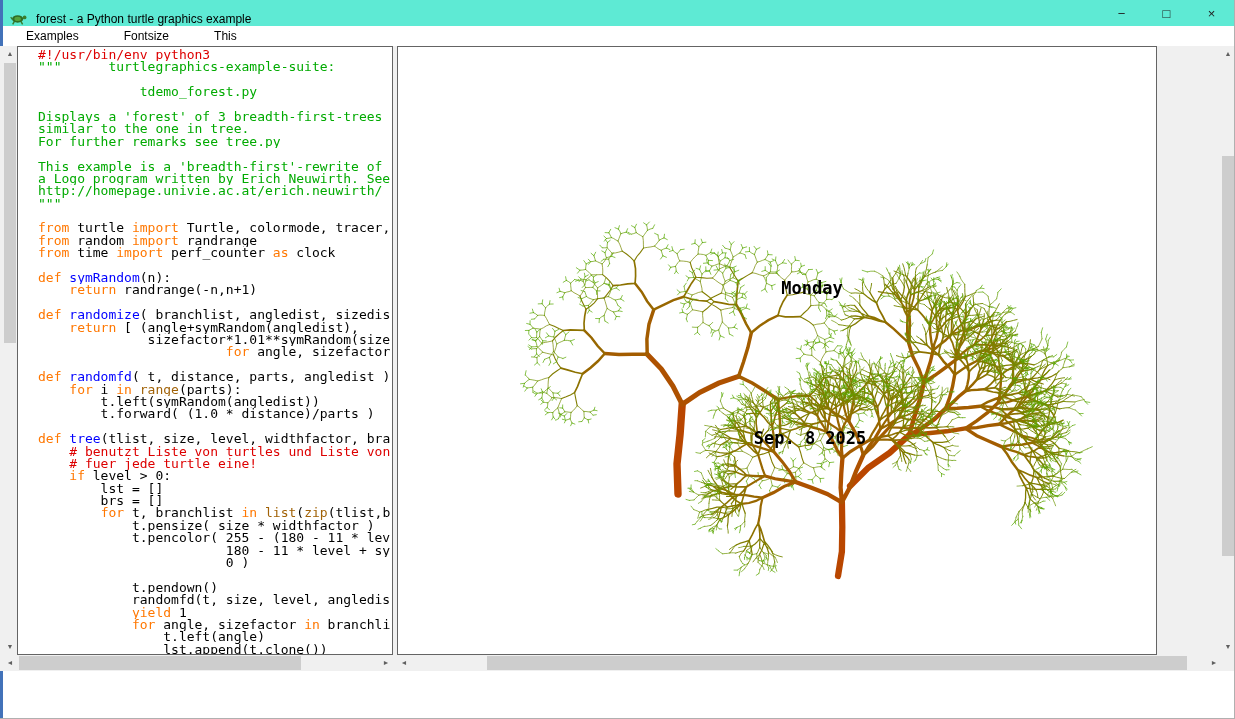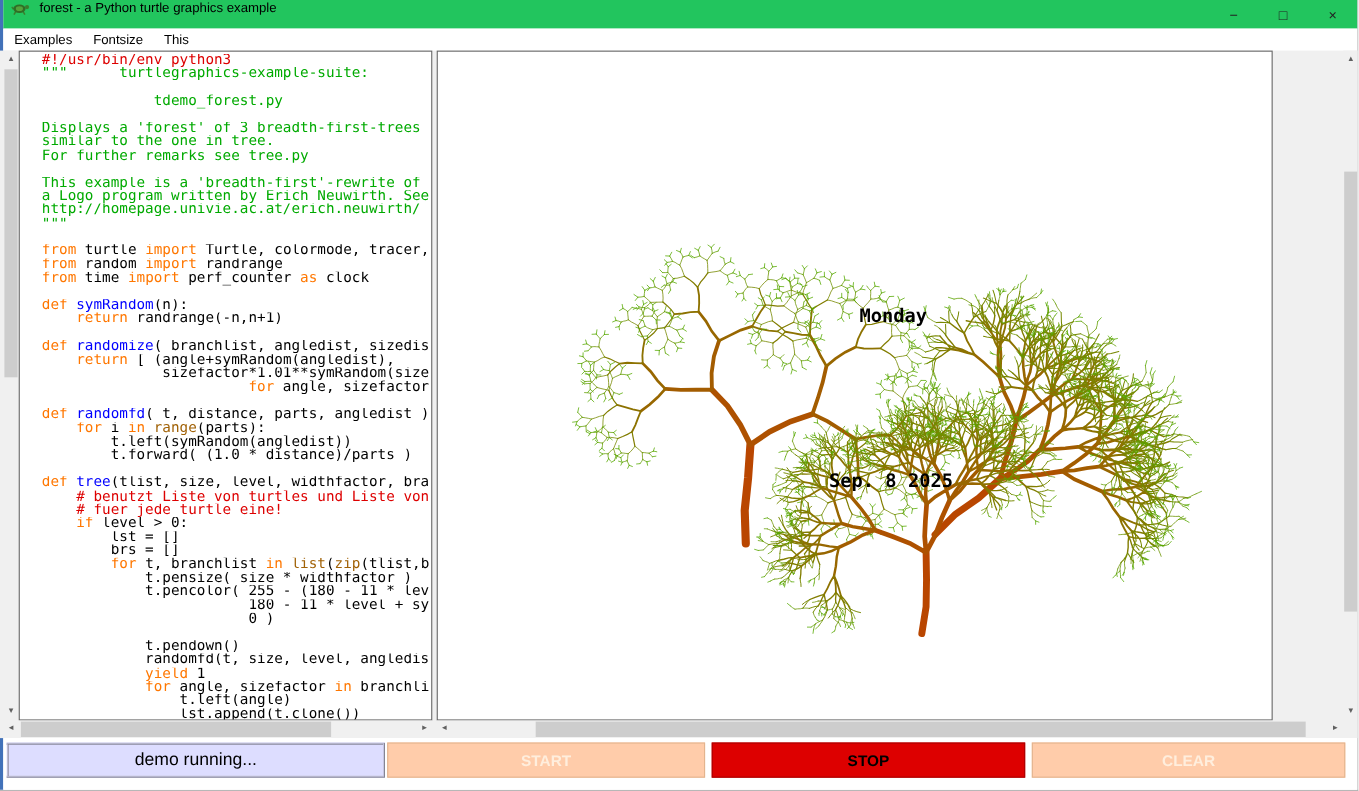--- a/index.html
+++ b/index.html
@@ -2,33 +2,33 @@
 <html><head>
 <meta charset="utf-8">
 <style>
   * { margin:0; padding:0; box-sizing:border-box; }
   html,body { background:#ffffff; font-family:"Liberation Sans", sans-serif; }
   .window { position:relative; width:1235px; height:719px; background:#ffffff; overflow:hidden;
             border-right:1px solid #b0b0b0; border-bottom:1px solid #b0b0b0; }
   .left-accent { position:absolute; left:0; top:0; width:3px; height:719px; background:#4272b9; }
 
   
-  .titlebar { position:absolute; left:3px; top:0; right:0; height:26px; background:#22c55e;
-              display:flex; align-items:flex-start; }
+  .titlebar { position:absolute; left:3px; top:0; right:0; height:26px; background:#5eead4;
+              display:flex; align-items:flex-end; }
   .turtle-icon { width:18px; height:15px; margin-left:7px; flex:0 0 auto; }
   .title-text { font-size:12px; color:#000; margin-left:8px; white-space:nowrap; }
   .win-controls { margin-left:auto; display:flex; height:26px; }
   .win-btn { width:45px; height:26px; display:flex; align-items:center; justify-content:center;
              font-size:13px; color:#222; cursor:default; }
   .win-btn span { line-height:1; }
 
   
   .menubar { position:absolute; left:3px; top:26px; right:0; height:20px; background:#fff;
              display:flex; align-items:center; font-size:12px; color:#000; }
-  .menu-item { padding:2px 9px; margin-left:1px; cursor:default; }
+  .menu-item { padding:2px 22px; margin-left:1px; cursor:default; }
 
   .content-bg { position:absolute; left:0; top:46px; width:1235px; height:625px; background:#f0f0f0; }
 
   
   .code-pane { position:absolute; left:17px; top:46px; width:376px; height:609px; background:#fff;
                border:1px solid #646464; overflow:hidden; }
   .code-text { padding:2px 0 0 20px; font-family:"DejaVu Sans Mono", monospace; font-size:13px;
                line-height:12.4px; white-space:pre; color:#000; }
   .code-line { height:12.4px; overflow:hidden; white-space:pre; }
   .tok-c { color:#dd0000; }
@@ -155,19 +155,13 @@
   </div>
 
   <div class="sb" style="left:397px;top:655px;width:824px;height:16px">
     <div class="arr" style="left:0;top:0">◄</div>
     <div class="sb-thumb" style="top:1px;bottom:1px;left:90px;width:700px"></div>
     <div class="arr" style="right:0;top:0">►</div>
   </div>
 
   <div class="corner"></div>
 
-  <div class="bottombar">
-    <div class="status-label">demo running...</div>
-    <button class="bottom-btn" style="left:349px;width:289px" data-state="disabled">START</button>
-    <button class="bottom-btn" style="left:644px;width:285px" data-state="active">STOP</button>
-    <button class="bottom-btn" style="left:935px;width:285px" data-state="disabled">CLEAR</button>
-  </div>
 </div>
 
 </body></html>

